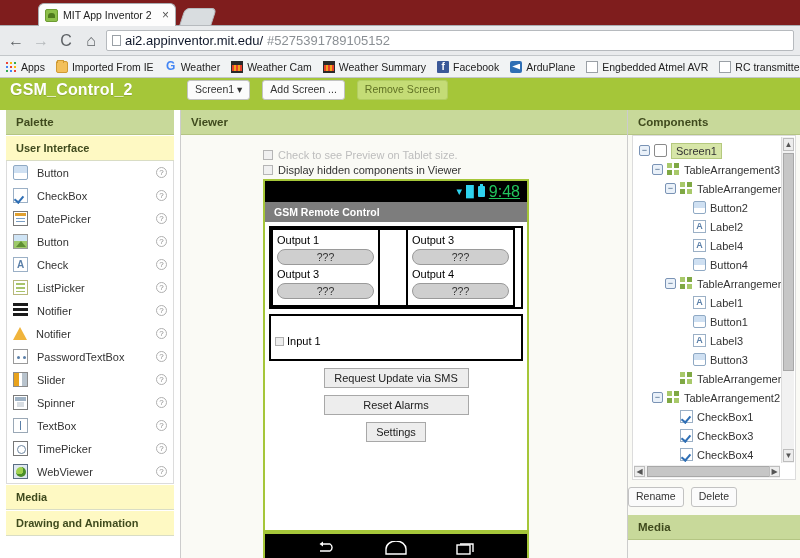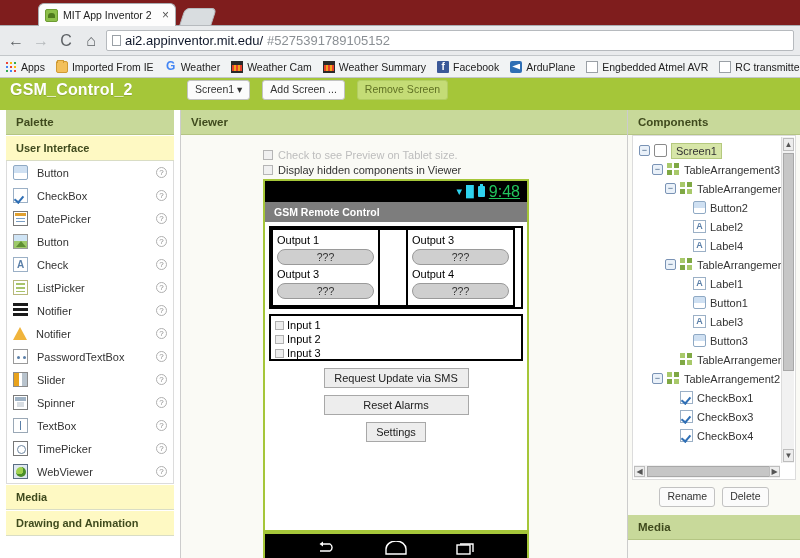--- a/index.html
+++ b/index.html
@@ -201,21 +201,21 @@
   .out-label { font-size:11px; color:#000; line-height:14px; }
   .out-btn {
     background:#cfcfcf; border:1px solid #9a9a9a; border-radius:9px;
     height:16px; font-size:10.5px; color:#333; text-align:center; line-height:14px;
     margin:2px 0 2px 0; cursor:pointer;
   }
   .input-box {
     border:2px solid #000; background:#fff; margin-top:5px; padding:2px 4px;
     height:47px; overflow:hidden;
   }
-  .in-row { display:flex; align-items:center; gap:3px; font-size:11px; color:#000; line-height:14px;}
+  .in-row { display:flex; align-items:center; gap:3px; font-size:11px; color:#000; line-height:14px;margin-top:16px;}
   .in-cb { width:9px; height:9px; border:1px solid #b0b0b0; background:#ededed; flex:0 0 auto;}
 
   .big-btn {
     background:#ededed; border:1px solid #a8a8a8; font-size:11px; color:#222;
     text-align:center; padding:3px 0; margin:7px auto 0 auto; width:145px;
     cursor:pointer;
   }
   .big-btn.narrow { width:60px; }
 
   .nav-bar {
@@ -255,21 +255,21 @@
   .vup, .vdn { position:absolute; left:1px; width:11px; height:13px; background:#ededed; border:1px solid #bdbdbd;
     font-size:8px; text-align:center; line-height:11px; color:#555; cursor:pointer;}
   .vup{top:1px;} .vdn{bottom:1px;}
   .hscroll {
     position:absolute; left:1px; right:15px; bottom:1px; height:13px; background:#f1f1f1;
   }
   .hthumb { position:absolute; left:13px; top:1px; width:125px; height:11px; background:#c6c6c6; border:1px solid #a8a8a8;}
   .hlf,.hrt{position:absolute;top:1px;width:11px;height:11px;background:#ededed;border:1px solid #bdbdbd;font-size:8px;text-align:center;line-height:9px;color:#555;cursor:pointer;}
   .hlf{left:0;} .hrt{right:0;}
 
-  .tree-actions { display:flex; justify-content:center; gap:7px; padding:7px 0 8px 0; }
+  .tree-actions { display:flex; gap:7px; padding:7px 0 8px 0; }
 </style>
 </head>
 <body>
 
 <div class="chrome">
 
   <div class="tabstrip">
     <div class="tab">
       <span class="tab-favicon"></span>
       <span class="tab-title">MIT App Inventor 2</span>
@@ -541,20 +541,25 @@
           <div class="tnode" style="padding-left: 39px;">
             <span class="toggle blank"></span>
             <span class="tico tico-label">A</span>
             <span class="tlabel">Label2</span>
           </div>
           <div class="tnode" style="padding-left: 39px;">
             <span class="toggle blank"></span>
             <span class="tico tico-label">A</span>
             <span class="tlabel">Label4</span>
           </div>
+          <div class="tnode" style="padding-left: 39px;">
+            <span class="toggle blank"></span>
+            <span class="tico tico-button"></span>
+            <span class="tlabel">Button4</span>
+          </div>
           <div class="tnode" style="padding-left: 26px;">
             <span class="toggle">−</span>
             <span class="tico tico-table"></span>
             <span class="tlabel">TableArrangement4</span>
           </div>
           <div class="tnode" style="padding-left: 39px;">
             <span class="toggle blank"></span>
             <span class="tico tico-label">A</span>
             <span class="tlabel">Label1</span>
           </div>

